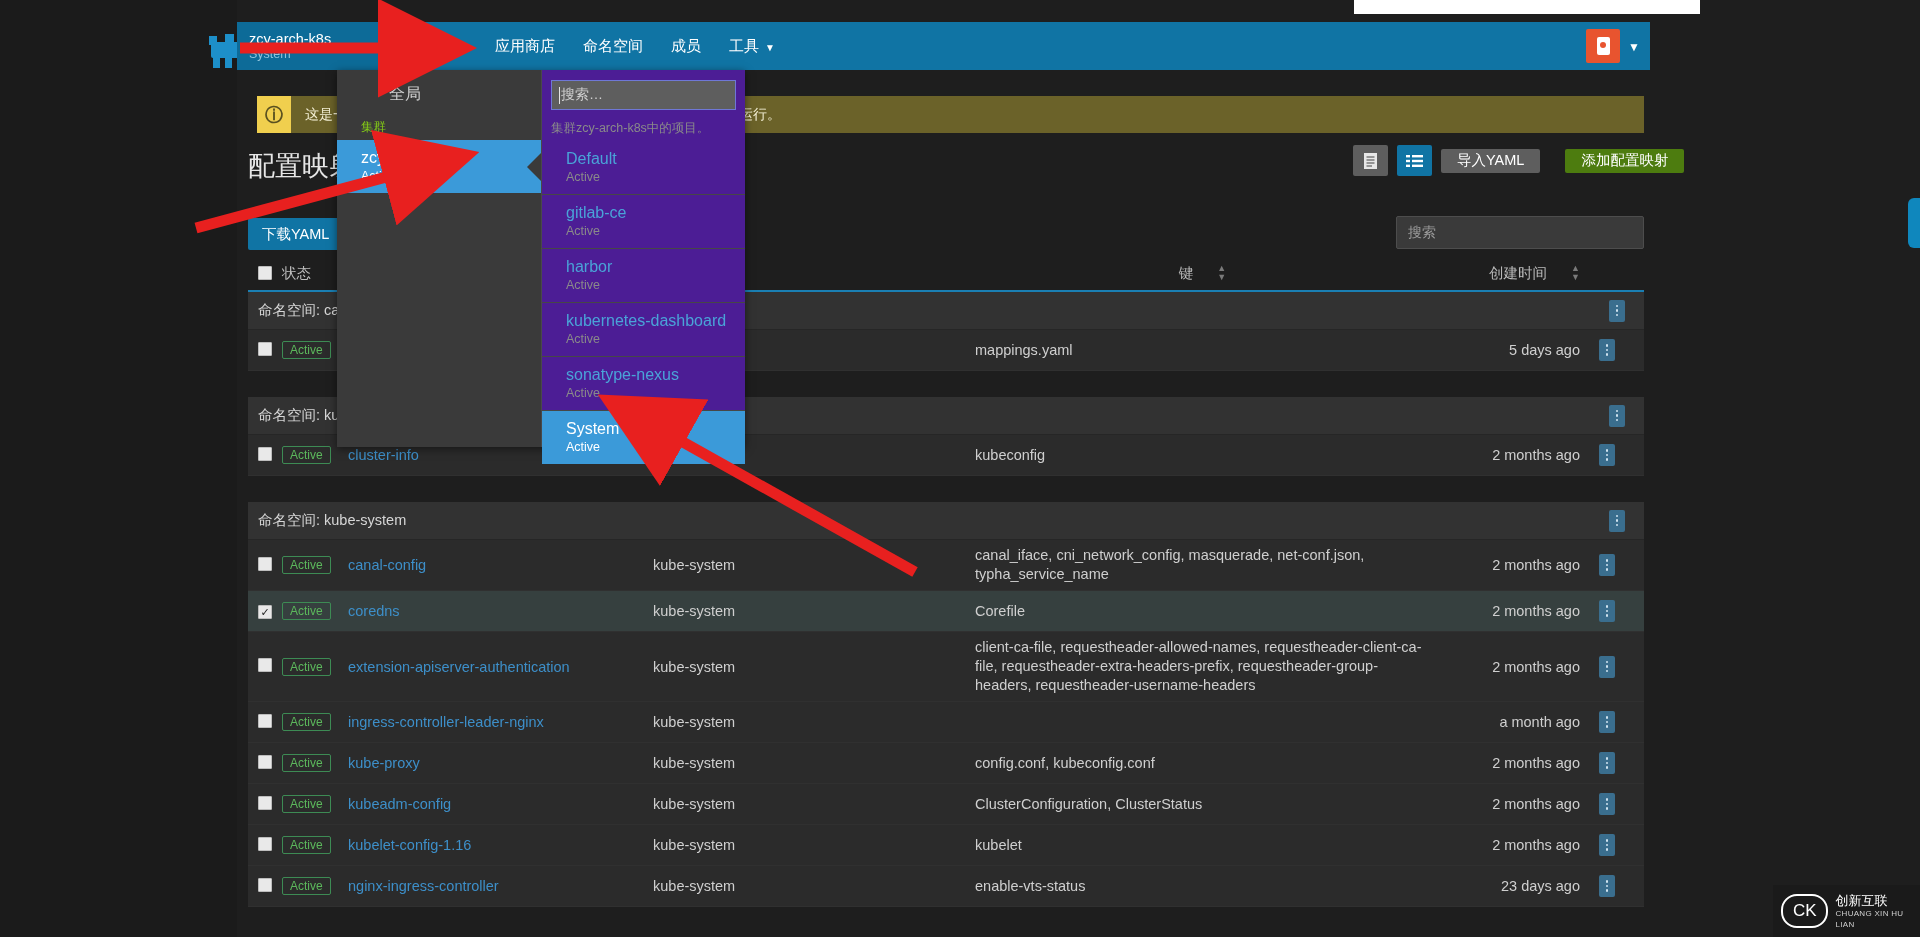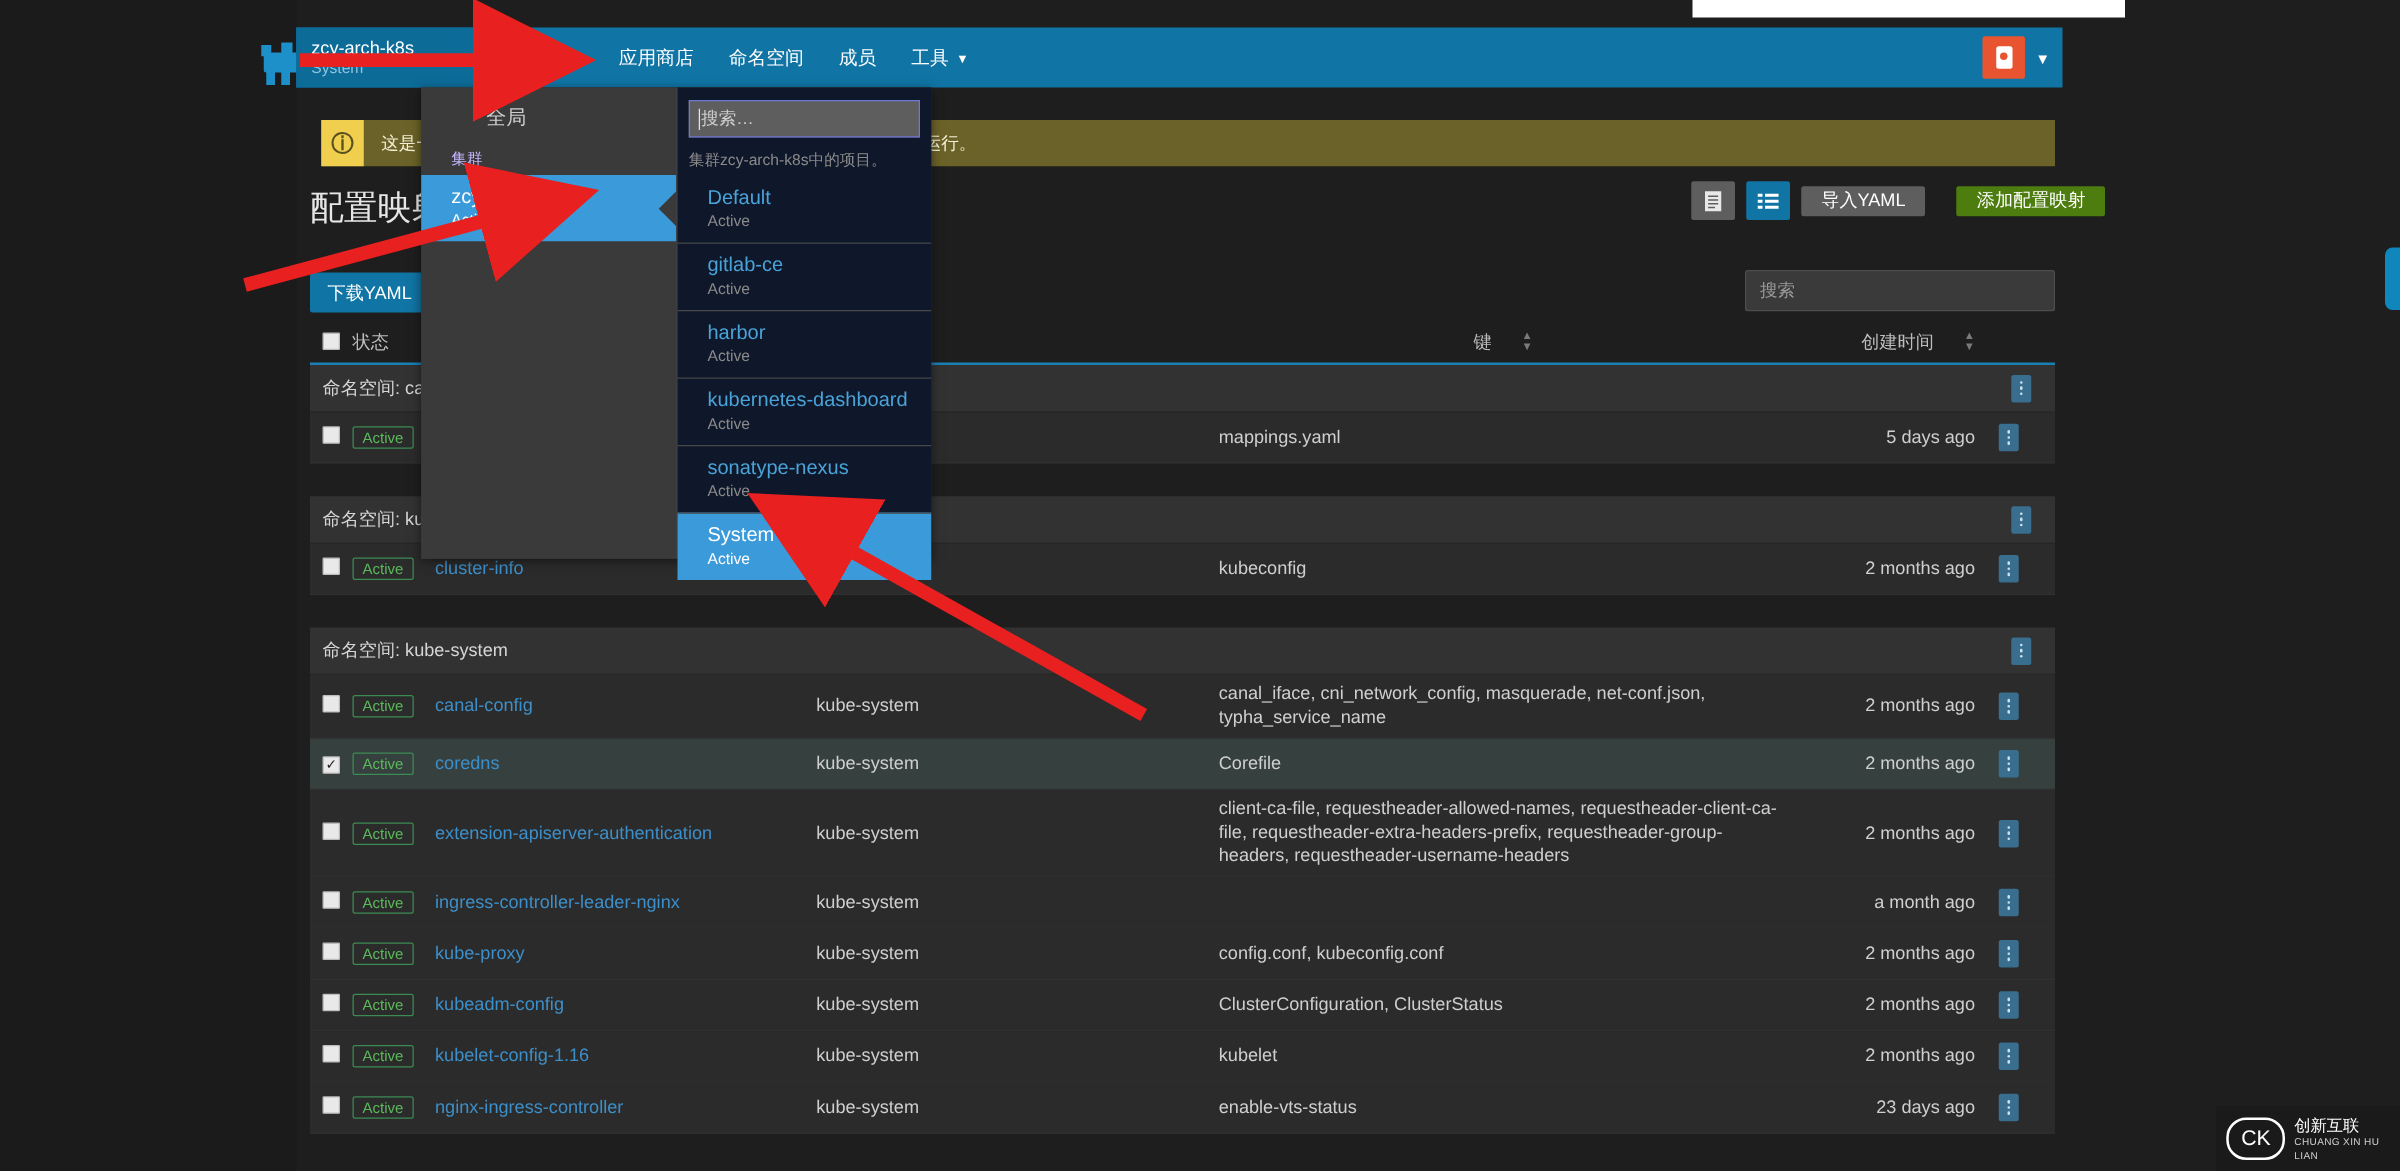--- a/index.html
+++ b/index.html
@@ -163,26 +163,26 @@
   }
   .dots i { width: 2.5px; height: 2.5px; background: #cfe3ef; border-radius: 50%; display: block; }
 
   
   .dropdown {
     position: absolute; top: 70px; left: 337px; width: 408px; height: 377px;
     background: #3a3a3a; display: flex; z-index: 40;
     box-shadow: 0 2px 8px rgba(0,0,0,.5);
   }
   .dd-left { width: 204px; background: #3a3a3a; position: relative; }
-  .dd-right { width: 204px; background: #0f172a; border-left: 1px solid #494949; position: relative; }
+  .dd-right { width: 204px; background: #4c1d95; border-left: 1px solid #494949; position: relative; }
 
   .dd-global {
     padding: 14px 0 8px 24px; color: #cfcfcf; font-size: 16px; margin-left: 28px;
   }
-  .dd-section { padding: 6px 0 4px 24px; color: #c4b5fd; font-size: 12.5px; }
+  .dd-section { padding: 6px 0 4px 24px; color: #84cc16; font-size: 12.5px; }
   .dd-item {
     padding: 8px 0 8px 24px; cursor: pointer;
   }
   .dd-item .t { color: #4aa3d8; font-size: 16px; line-height: 20px; }
   .dd-item .s { color: #8a8a8a; font-size: 12.5px; line-height: 17px; }
   .dd-item.active { background: #3b9ad9; position: relative; }
   .dd-item.active .t { color: #ffffff; }
   .dd-item.active .s { color: #ffffff; }
   .dd-item.active.arrow::after {
     content: ""; position: absolute; right: -0px; top: 50%;

